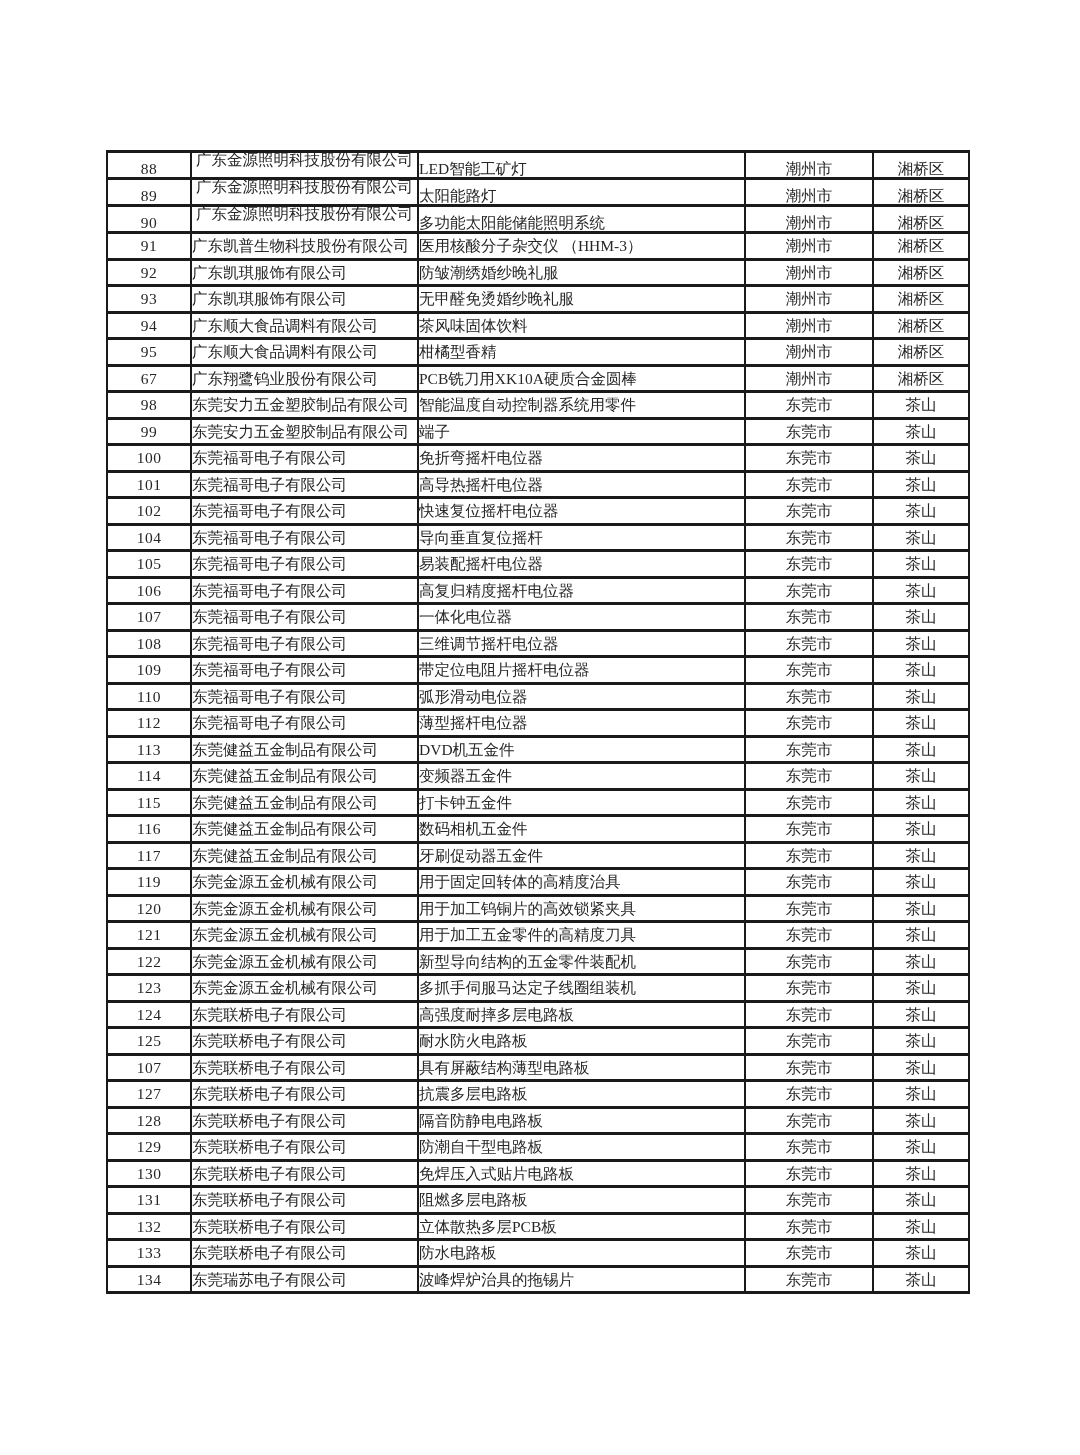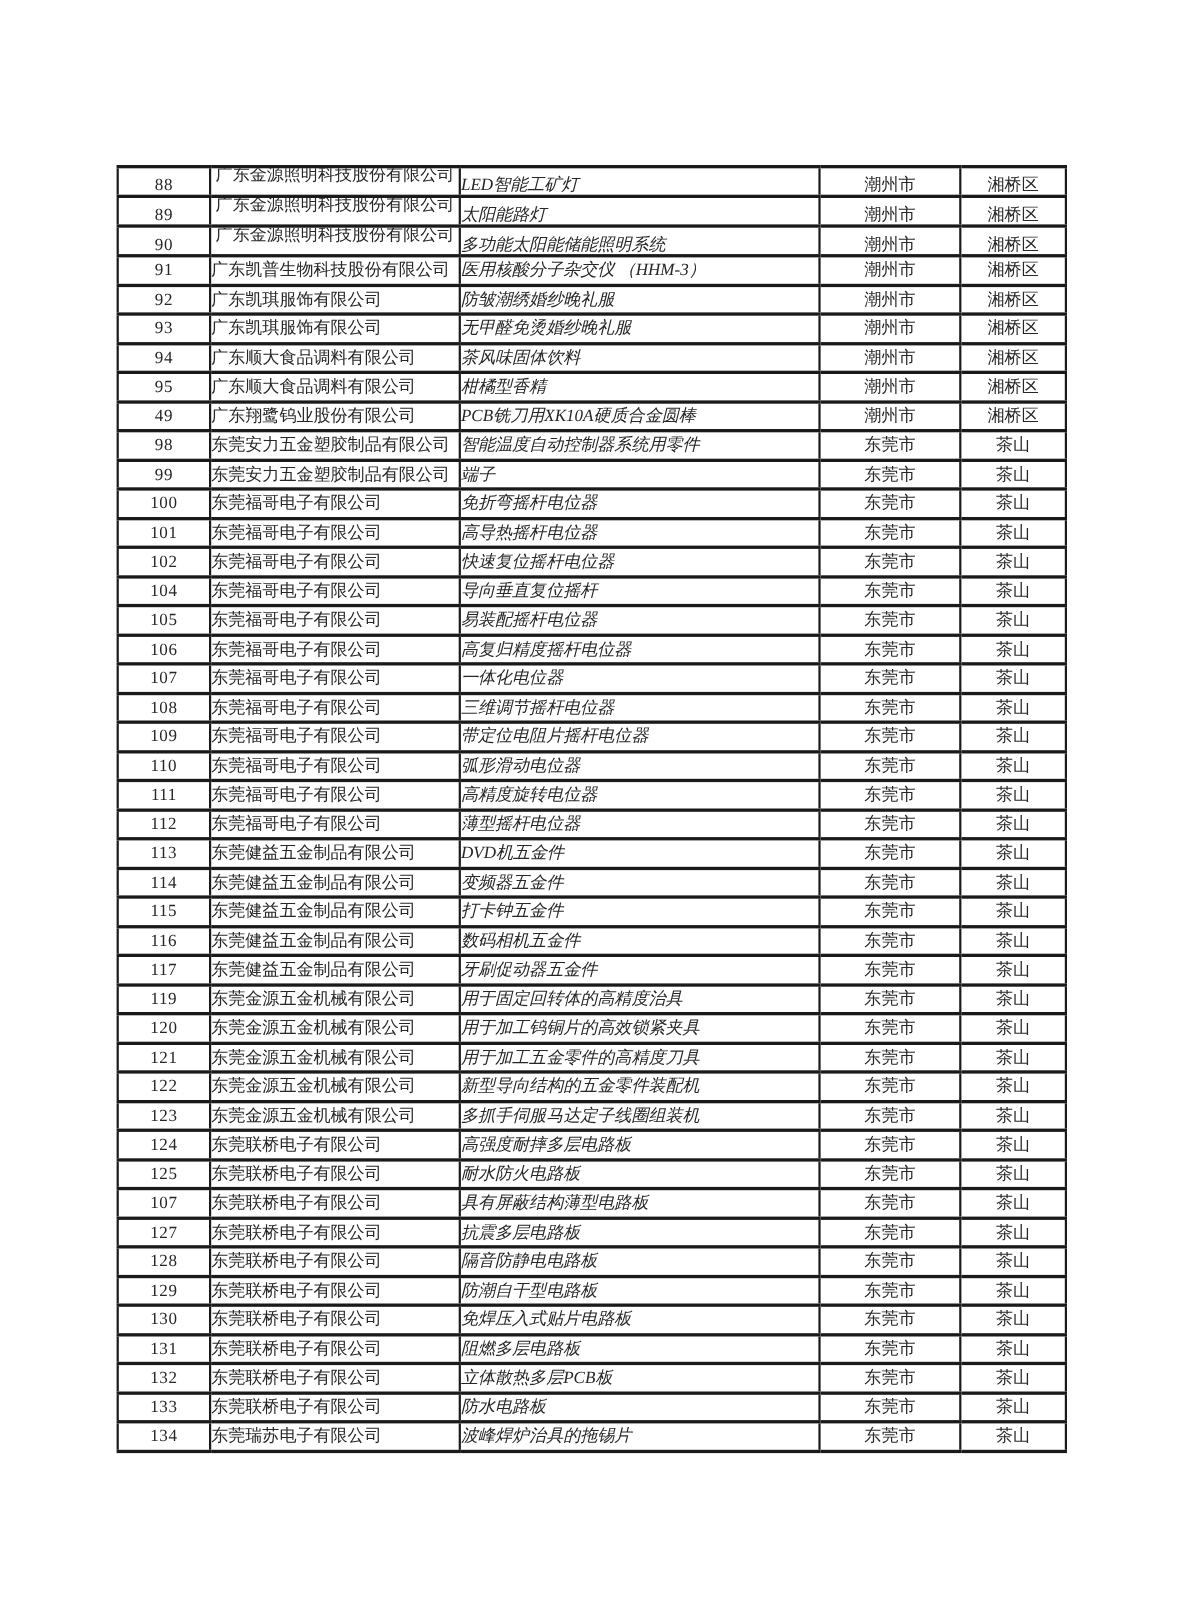--- a/index.html
+++ b/index.html
@@ -28,21 +28,21 @@
     padding: 0;
     font-size: 15.5px;
     line-height: 17px;
     color: #262626;
     vertical-align: middle;
     white-space: nowrap;
     overflow: visible;
   }
   td.c-no   { text-align: center; font-size: 15px; letter-spacing: 0.5px; }
   td.c-company { text-align: left; padding-left: 4px; }
-  td.c-product { text-align: left; padding-left: 6px; font-style: italic; }
+  td.c-product { text-align: left; padding-left: 6px; }
   td.c-city, td.c-district { text-align: center; }
 
   
   tr.row-overflow td.c-company { vertical-align: top; padding-left: 0; }
   .clipbox {
     height: 24px;
     overflow: hidden;
     padding-left: 4px;
   }
   .wrap-block {
@@ -128,21 +128,21 @@
           <td class="c-district"><span class="cell-text">湘桥区</span></td>
         </tr>
         <tr>
           <td class="c-no"><span class="cell-text">95</span></td>
           <td class="c-company"><span class="cell-text">广东顺大食品调料有限公司</span></td>
           <td class="c-product"><span class="cell-text">柑橘型香精</span></td>
           <td class="c-city"><span class="cell-text">潮州市</span></td>
           <td class="c-district"><span class="cell-text">湘桥区</span></td>
         </tr>
         <tr>
-          <td class="c-no"><span class="cell-text">49</span></td>
+          <td class="c-no"><span class="cell-text">67</span></td>
           <td class="c-company"><span class="cell-text">广东翔鹭钨业股份有限公司</span></td>
           <td class="c-product"><span class="cell-text">PCB铣刀用XK10A硬质合金圆棒</span></td>
           <td class="c-city"><span class="cell-text">潮州市</span></td>
           <td class="c-district"><span class="cell-text">湘桥区</span></td>
         </tr>
         <tr>
           <td class="c-no"><span class="cell-text">98</span></td>
           <td class="c-company"><span class="cell-text">东莞安力五金塑胶制品有限公司</span></td>
           <td class="c-product"><span class="cell-text">智能温度自动控制器系统用零件</span></td>
           <td class="c-city"><span class="cell-text">东莞市</span></td>
@@ -215,27 +215,20 @@
           <td class="c-no"><span class="cell-text">109</span></td>
           <td class="c-company"><span class="cell-text">东莞福哥电子有限公司</span></td>
           <td class="c-product"><span class="cell-text">带定位电阻片摇杆电位器</span></td>
           <td class="c-city"><span class="cell-text">东莞市</span></td>
           <td class="c-district"><span class="cell-text">茶山</span></td>
         </tr>
         <tr>
           <td class="c-no"><span class="cell-text">110</span></td>
           <td class="c-company"><span class="cell-text">东莞福哥电子有限公司</span></td>
           <td class="c-product"><span class="cell-text">弧形滑动电位器</span></td>
-          <td class="c-city"><span class="cell-text">东莞市</span></td>
-          <td class="c-district"><span class="cell-text">茶山</span></td>
-        </tr>
-        <tr>
-          <td class="c-no"><span class="cell-text">111</span></td>
-          <td class="c-company"><span class="cell-text">东莞福哥电子有限公司</span></td>
-          <td class="c-product"><span class="cell-text">高精度旋转电位器</span></td>
           <td class="c-city"><span class="cell-text">东莞市</span></td>
           <td class="c-district"><span class="cell-text">茶山</span></td>
         </tr>
         <tr>
           <td class="c-no"><span class="cell-text">112</span></td>
           <td class="c-company"><span class="cell-text">东莞福哥电子有限公司</span></td>
           <td class="c-product"><span class="cell-text">薄型摇杆电位器</span></td>
           <td class="c-city"><span class="cell-text">东莞市</span></td>
           <td class="c-district"><span class="cell-text">茶山</span></td>
         </tr>

